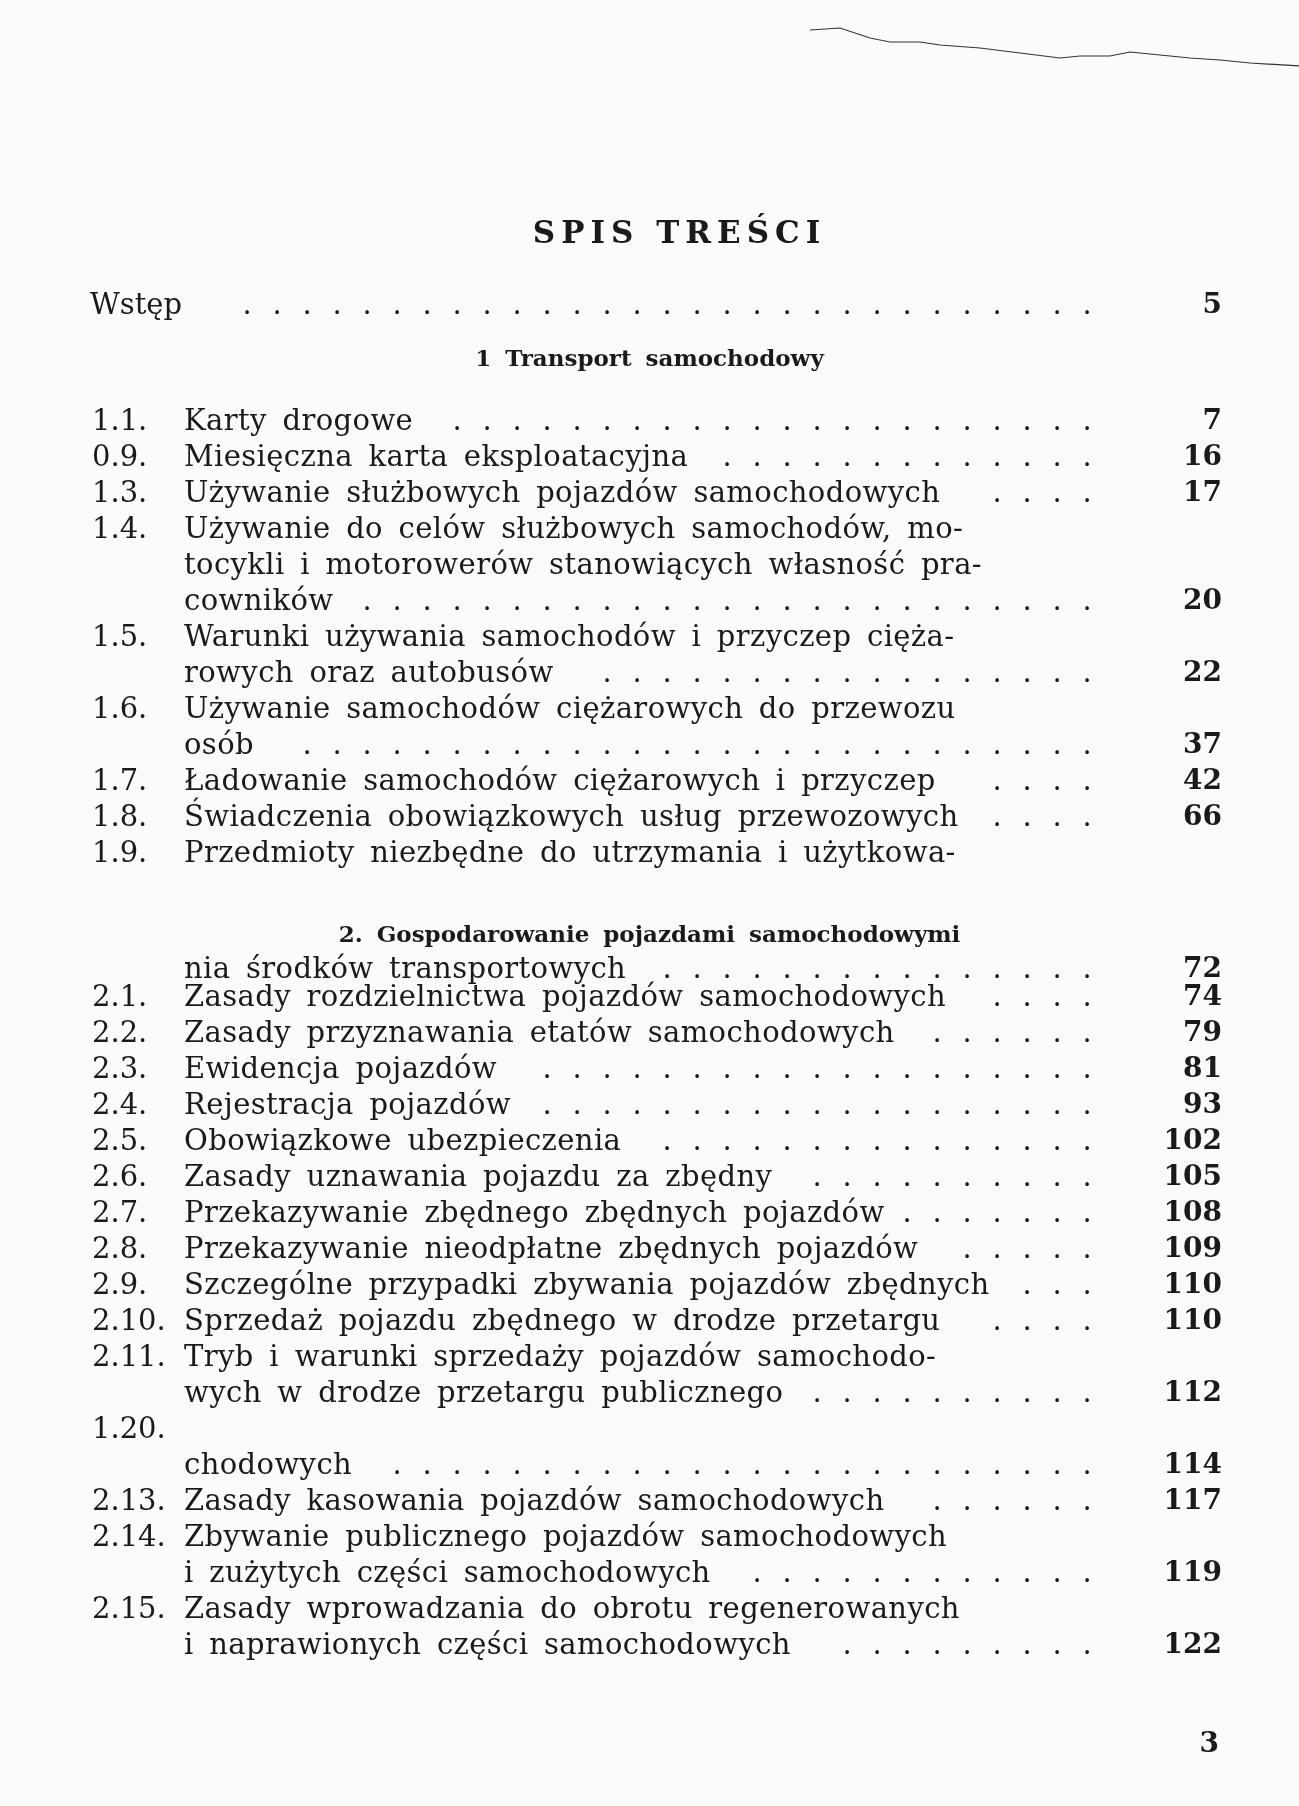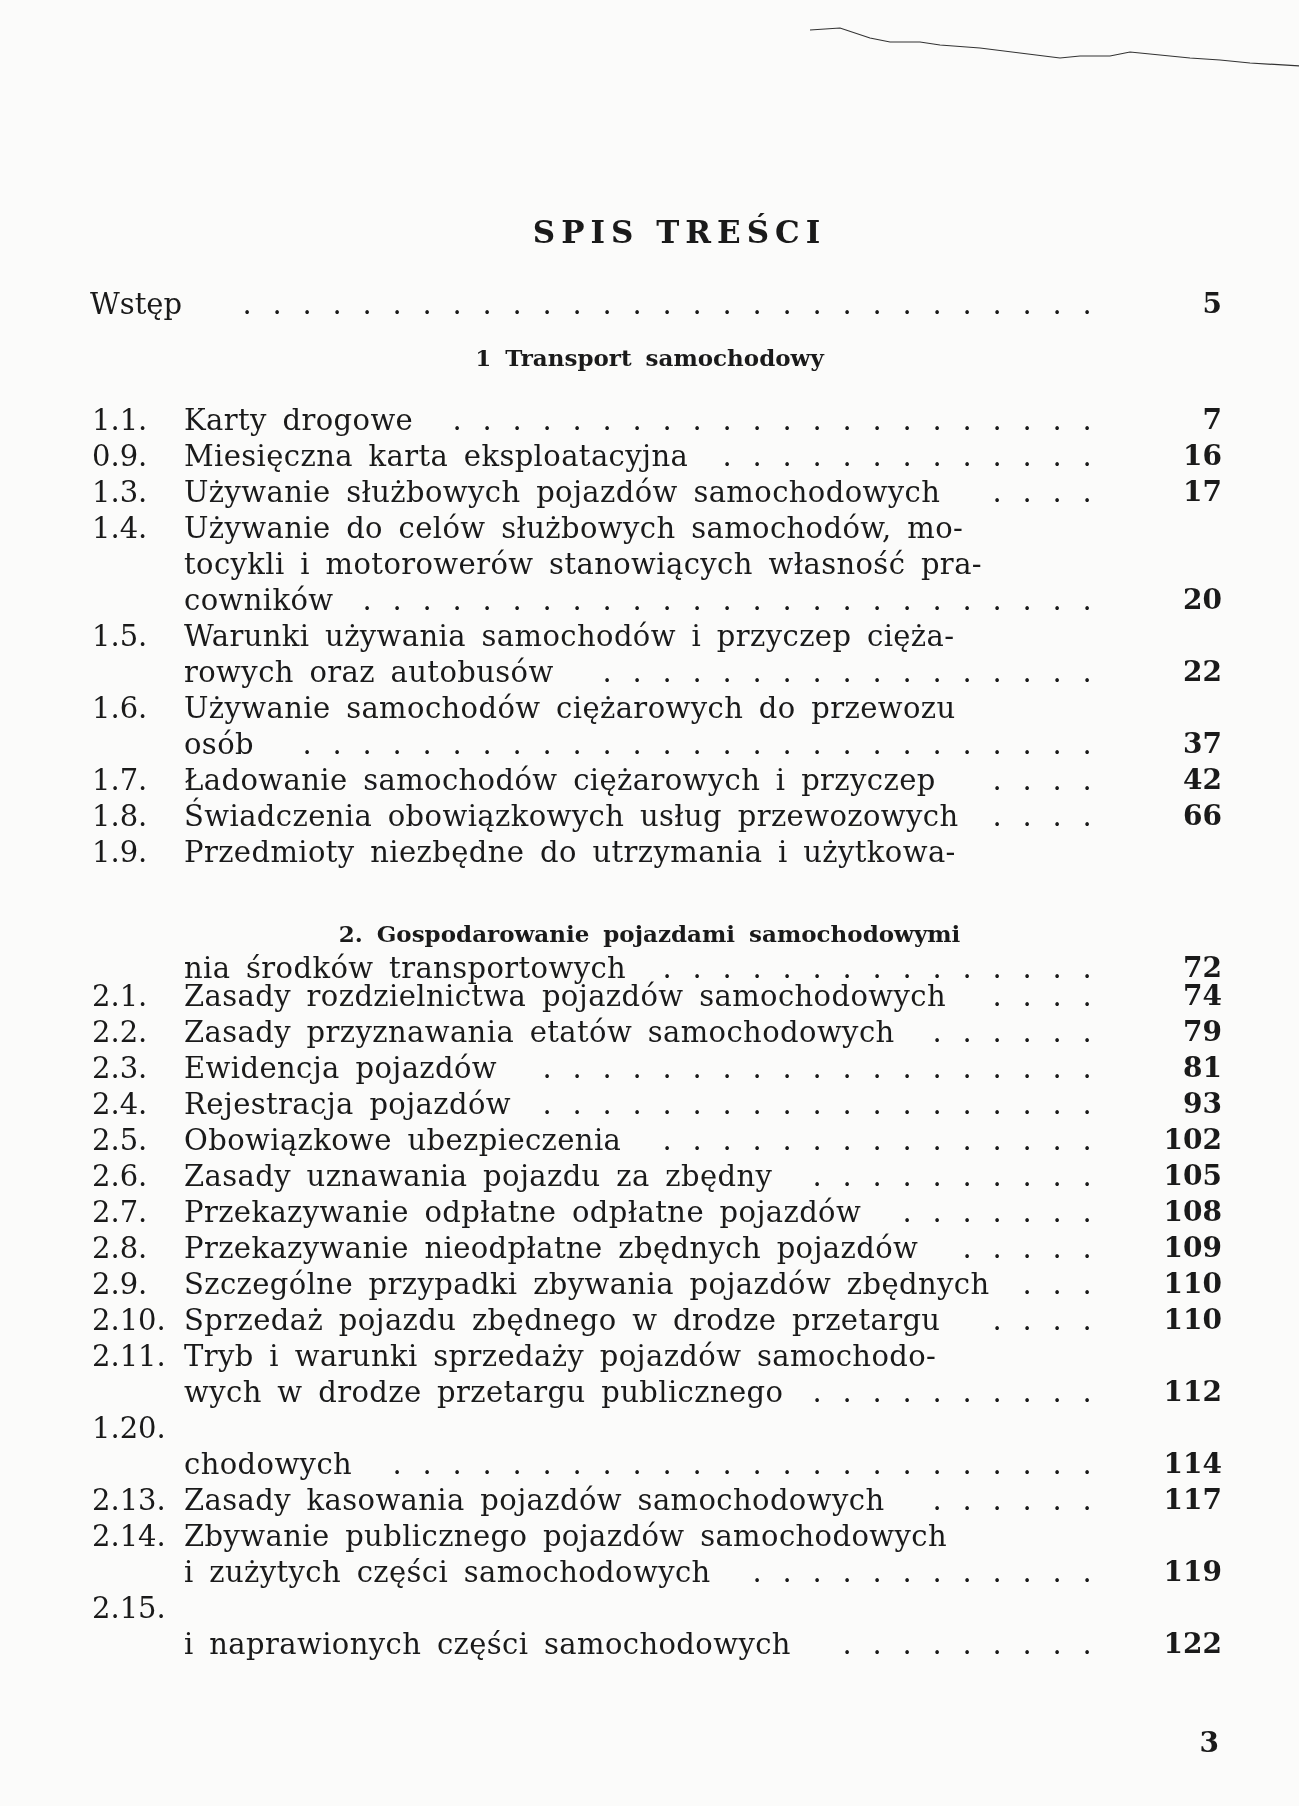--- a/index.html
+++ b/index.html
@@ -148,21 +148,21 @@
         <span class="pg">102</span>
       </div>
       <div class="row" style="top: 1158px;">
         <span class="num">2.6.</span>
         <span class="txt">Zasady uznawania pojazdu za zbędny</span>
         <div class="dots" style="left: 710px;"><span>.</span><span>.</span><span>.</span><span>.</span><span>.</span><span>.</span><span>.</span><span>.</span><span>.</span><span>.</span></div>
         <span class="pg">105</span>
       </div>
       <div class="row" style="top: 1194px;">
         <span class="num">2.7.</span>
-        <span class="txt">Przekazywanie odpłatne odpłatne pojazdów</span>
+        <span class="txt">Przekazywanie zbędnego zbędnych pojazdów</span>
         <div class="dots" style="left: 800px;"><span>.</span><span>.</span><span>.</span><span>.</span><span>.</span><span>.</span><span>.</span></div>
         <span class="pg">108</span>
       </div>
       <div class="row" style="top: 1230px;">
         <span class="num">2.8.</span>
         <span class="txt">Przekazywanie nieodpłatne zbędnych pojazdów</span>
         <div class="dots" style="left: 860px;"><span>.</span><span>.</span><span>.</span><span>.</span><span>.</span></div>
         <span class="pg">109</span>
       </div>
       <div class="row" style="top: 1266px;">
@@ -204,20 +204,21 @@
         <span class="num">2.14.</span>
         <span class="txt">Zbywanie publicznego pojazdów samochodowych</span>
       </div>
       <div class="row" style="top: 1554px;">
         <span class="txt">i zużytych części samochodowych</span>
         <div class="dots" style="left: 650px;"><span>.</span><span>.</span><span>.</span><span>.</span><span>.</span><span>.</span><span>.</span><span>.</span><span>.</span><span>.</span><span>.</span><span>.</span></div>
         <span class="pg">119</span>
       </div>
       <div class="row" style="top: 1590px;">
         <span class="num">2.15.</span>
+        <span class="txt">Zasady wprowadzania do obrotu regenerowanych</span>
       </div>
       <div class="row" style="top: 1626px;">
         <span class="txt">i naprawionych części samochodowych</span>
         <div class="dots" style="left: 740px;"><span>.</span><span>.</span><span>.</span><span>.</span><span>.</span><span>.</span><span>.</span><span>.</span><span>.</span></div>
         <span class="pg">122</span>
       </div>
     </div>
 
   <div class="folio">3</div>
 </div>

